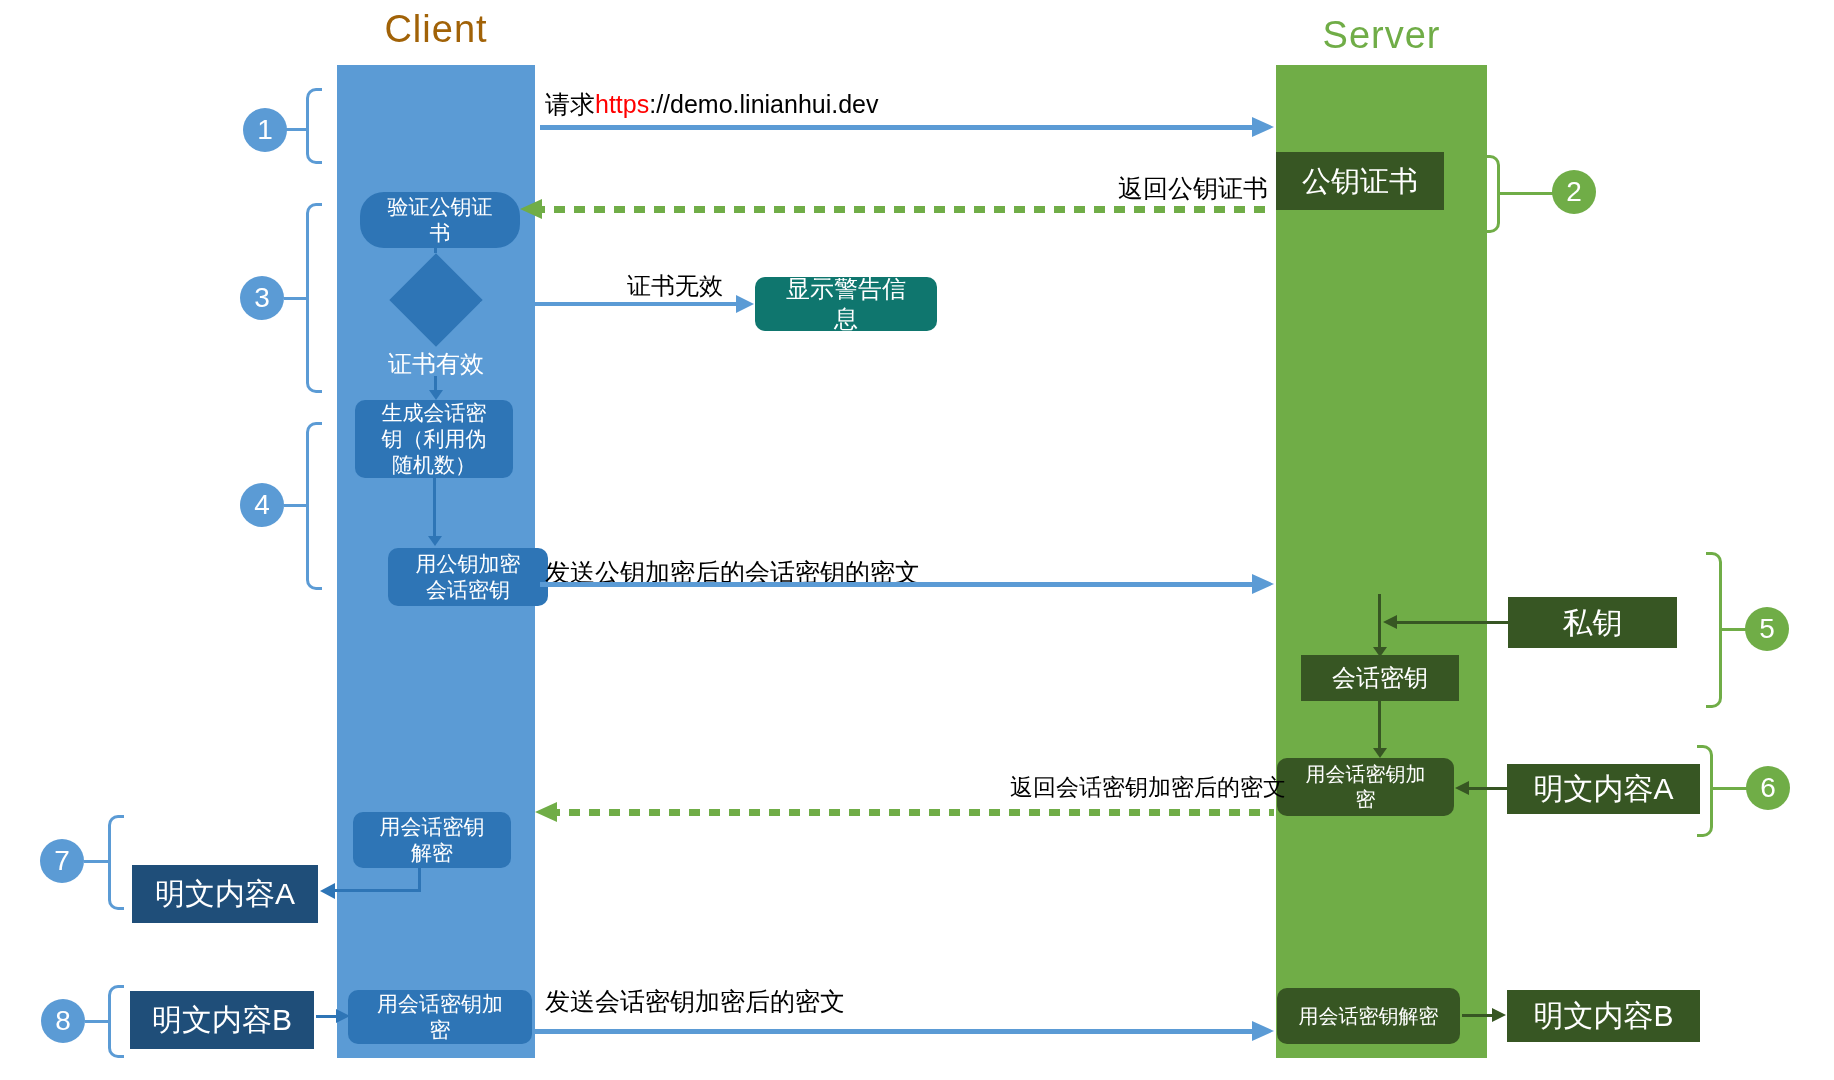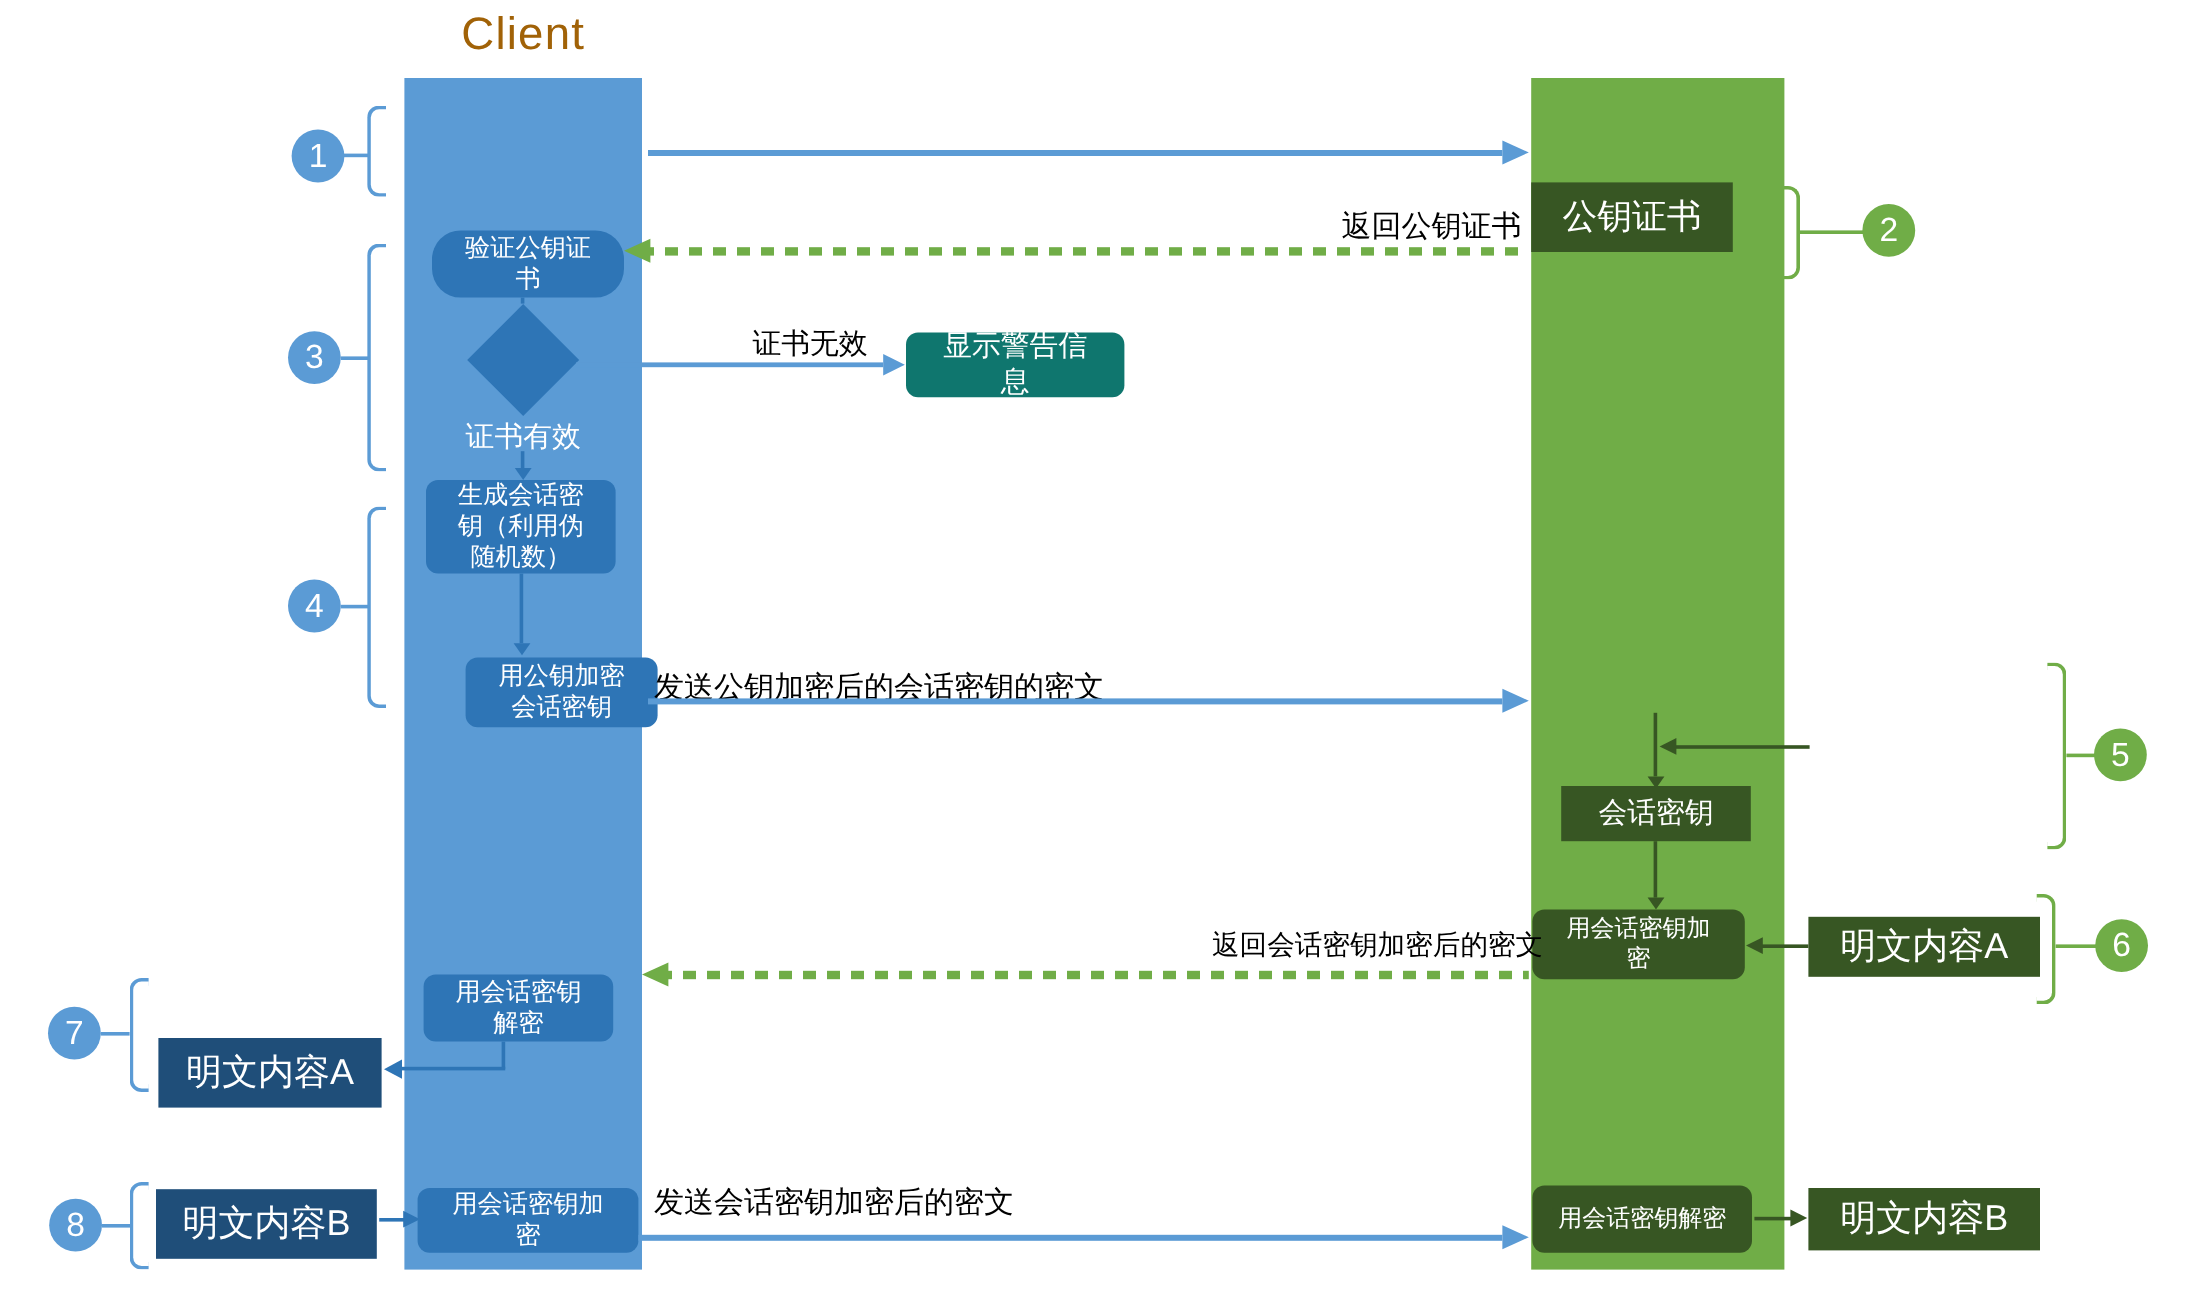--- a/index.html
+++ b/index.html
@@ -27,24 +27,28 @@
 </style>
 </head>
 <body>
 
 <div id="stage">
 
   <div class="col" style="left:337px; top:65px; width:198px; height:993px; background:#5B9BD5;"></div>
   <div class="col" style="left:1276px; top:65px; width:211px; height:993px; background:#70AD47;"></div>
 
   <div class="title" style="left:337px; top:8px; width:198px; text-align:center; color:#a16207;">Client</div>
+  <div class="title" style="left:1276px; top:14px; width:211px; text-align:center; color:#70AD47;">Server</div>
 
   <div class="circle" style="left:243px; top:108px; background:#5B9BD5;">1</div>
   <div class="line" style="left:284px; top:128px; width:24px; height:3px; background:#5B9BD5;"></div>
   <div class="br" style="left:306px; top:88px; height:76px; border:3px solid #5B9BD5; border-right:none; border-radius:10px 0 0 10px;"></div>
+  <div class="lbl" style="left:545px; top:88px;">
+    <span>请求</span><span style="color:#FF0000;">https</span><span>://demo.linianhui.dev</span>
+  </div>
   <div class="line" style="left:540px; top:125px; width:712px; height:5px; background:#5B9BD5;"></div>
   <div class="ah" style="left:1252px; top:117px; border-top:10px solid transparent; border-bottom:10px solid transparent; border-left:22px solid #5B9BD5;"></div>
 
   <div class="box" style="left:1276px; top:152px; width:168px; height:58px; background:#375623; font-size:29px;">公钥证书</div>
   <div class="lbl" style="left:1068px; top:172px; width:200px; text-align:right;">返回公钥证书</div>
   <div class="line" style="left:534px; top:206px; width:740px; height:7px; background:repeating-linear-gradient(to right,#70AD47 0 11px,transparent 11px 20px);"></div>
   <div class="ah" style="left:520px; top:199px; border-top:10px solid transparent; border-bottom:10px solid transparent; border-right:22px solid #70AD47;"></div>
   <div class="br" style="left:1484px; top:155px; height:78px; border:3px solid #70AD47; border-left:none; border-radius:0 10px 10px 0;"></div>
   <div class="line" style="left:1500px; top:192px; width:54px; height:3px; background:#70AD47;"></div>
   <div class="circle" style="left:1552px; top:170px; background:#70AD47;">2</div>
@@ -72,20 +76,21 @@
   <div class="line" style="left:433px; top:478px; width:3px; height:58px; background:#2E75B6;"></div>
   <div class="ah" style="left:428px; top:536px; border-left:7px solid transparent; border-right:7px solid transparent; border-top:10px solid #2E75B6;"></div>
   <div class="box rd" style="left:352px; top:548px; width:160px; height:58px; background:#2E75B6;margin-left:36px;">用公钥加密会话密钥</div>
 
   <div class="lbl" style="left:545px; top:556px;">发送公钥加密后的会话密钥的密文</div>
   <div class="line" style="left:540px; top:582px; width:712px; height:5px; background:#5B9BD5;"></div>
   <div class="ah" style="left:1252px; top:574px; border-top:10px solid transparent; border-bottom:10px solid transparent; border-left:22px solid #5B9BD5;"></div>
 
   <div class="line" style="left:1378px; top:594px; width:3px; height:53px; background:#375623;"></div>
   <div class="ah" style="left:1373px; top:647px; border-left:7px solid transparent; border-right:7px solid transparent; border-top:10px solid #375623;"></div>
+  <div class="box" style="left:1508px; top:597px; width:169px; height:51px; background:#375623; font-size:30px;">私钥</div>
   <div class="line" style="left:1396px; top:621px; width:112px; height:3px; background:#375623;"></div>
   <div class="ah" style="left:1383px; top:615px; border-top:7px solid transparent; border-bottom:7px solid transparent; border-right:14px solid #375623;"></div>
   <div class="box" style="left:1301px; top:655px; width:158px; height:46px; background:#375623; font-size:24px;">会话密钥</div>
   <div class="br" style="left:1706px; top:552px; height:156px; border:3px solid #70AD47; border-left:none; border-radius:0 10px 10px 0;"></div>
   <div class="line" style="left:1722px; top:628px; width:26px; height:3px; background:#70AD47;"></div>
   <div class="circle" style="left:1745px; top:607px; background:#70AD47;">5</div>
 
   <div class="line" style="left:1378px; top:701px; width:3px; height:47px; background:#375623;"></div>
   <div class="ah" style="left:1373px; top:748px; border-left:7px solid transparent; border-right:7px solid transparent; border-top:10px solid #375623;"></div>
   <div class="box rd" style="left:1277px; top:758px; width:177px; height:58px; background:#375623; font-size:20px;">用会话密钥加密</div>

